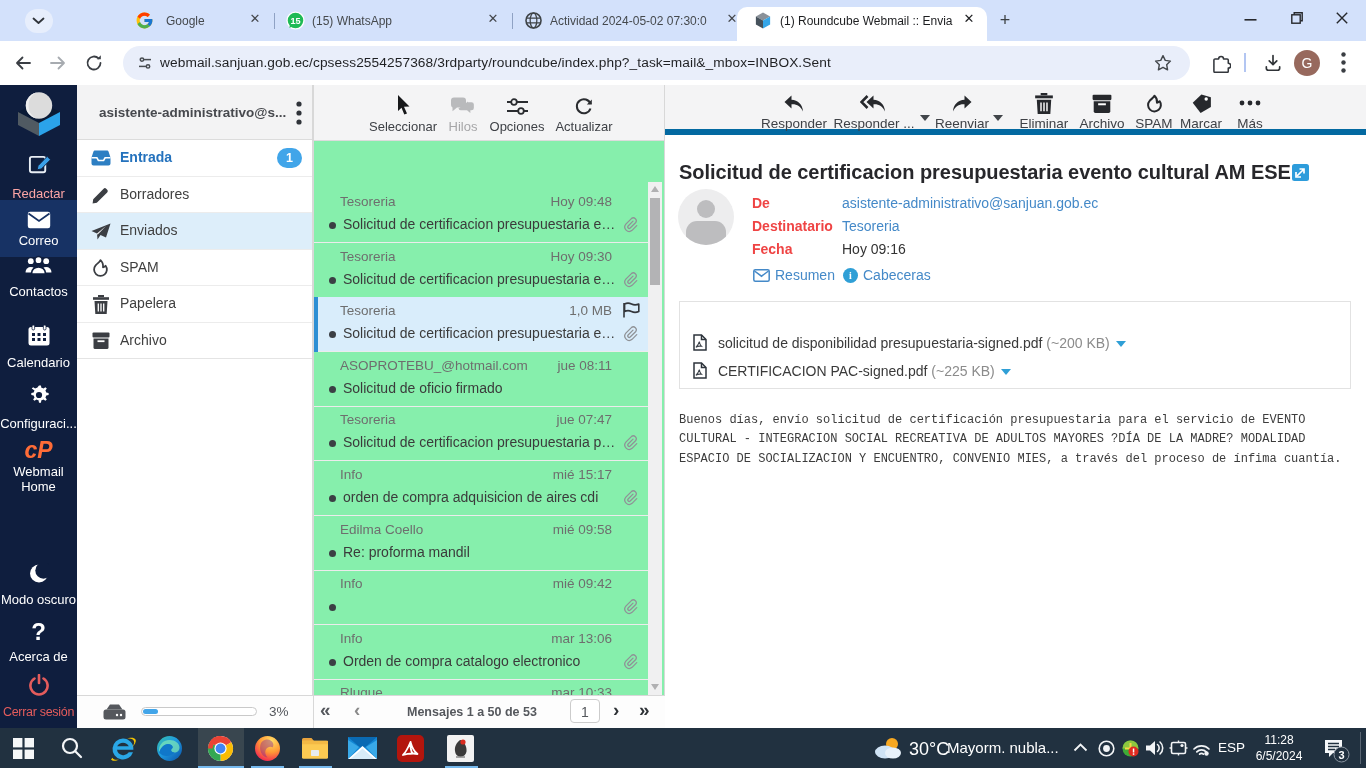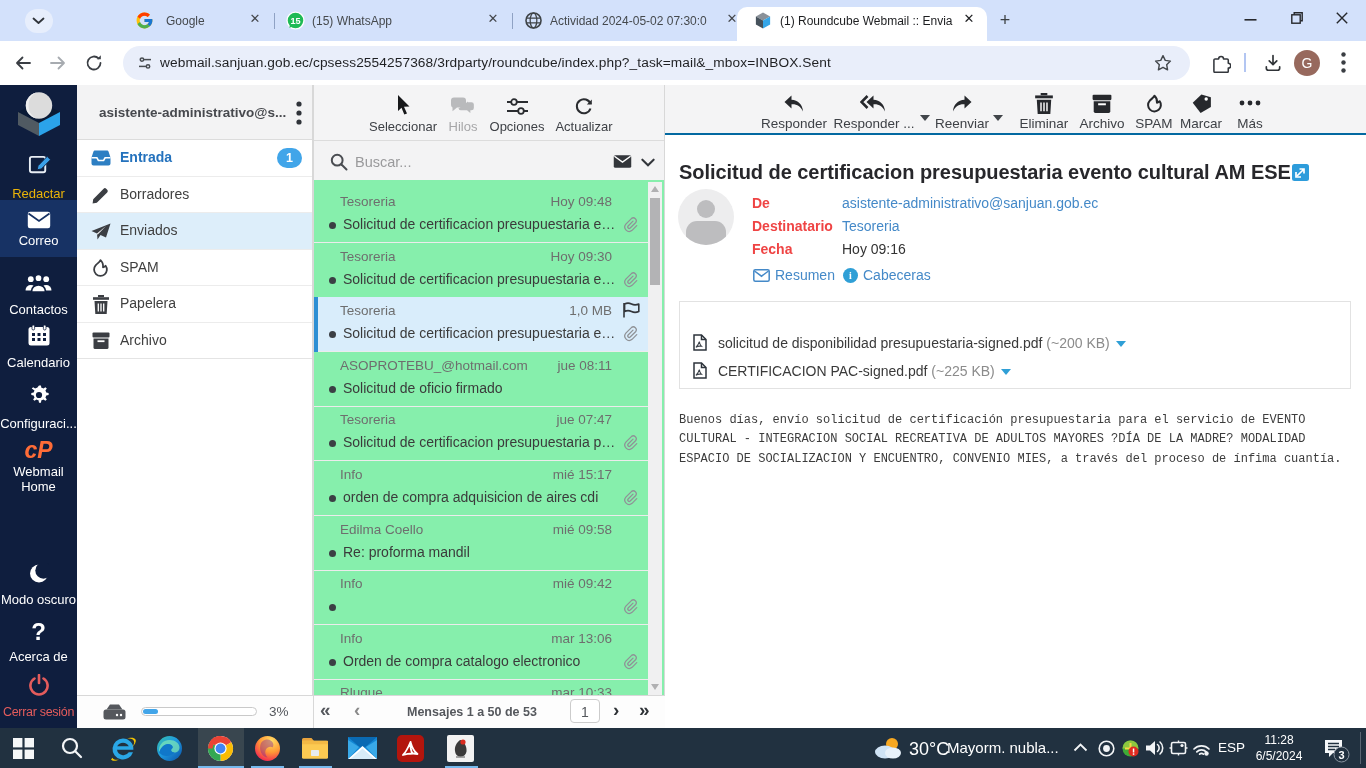--- a/index.html
+++ b/index.html
@@ -39,21 +39,21 @@
 .lbtn span { display:block; margin-top:3px; }
 #searchrow { position:absolute; left:0; top:56px; width:350px; height:39px; background:#f3f3f4; }
 .mrow { position:absolute; left:0; width:334px; height:55px; border-bottom:1px solid #ececec; }
 .msender { position:absolute; left:26px; top:6px; font-size:13.5px; color:#6e6e6e; }
 .mdate { position:absolute; right:36px; top:6px; font-size:13.5px; color:#6e6e6e; }
 .msub { position:absolute; left:29px; top:28px; font-size:14px; color:#3b3b3b; white-space:nowrap; width:280px; overflow:hidden; }
 .mdot { position:absolute; left:15px; top:34px; width:7px; height:7px; border-radius:50%; background:#3b3f44; }
 .mclip { position:absolute; right:10px; top:28px; }
 
 #view { position:absolute; left:665px; top:0; width:701px; height:643px; background:#fff; }
-#viewbar { position:absolute; left:0; top:0; width:701px; height:50px; background:#f4f4f5; border-bottom:2px solid #0369a1; }
+#viewbar { position:absolute; left:0; top:0; width:701px; height:50px; background:#f4f4f5; border-bottom:6px solid #0369a1; }
 .vbtn { position:absolute; top:0; text-align:center; font-size:13.5px; color:#3e4146; }
 .vbtn svg { display:block; margin:8px auto 0; }
 .vbtn span { display:block; margin-top:2px; }
 .vcaret { position:absolute; width:0; height:0; border-left:5px solid transparent; border-right:5px solid transparent; border-top:6px solid #41454a; }
 
 #subject { position:absolute; left:14px; top:76px; letter-spacing:-0.05px; font-size:20px; font-weight:bold; color:#27272b; }
 .metalabel { position:absolute; left:87px; font-size:14px; font-weight:bold; color:#ef4444; }
 .metaval { position:absolute; left:177px; font-size:14px; }
 .bluelink { color:#4489c8; }
 #attachbox { position:absolute; left:14px; top:216px; width:672px; height:88px; border:1px solid #e2e2e2; background:#fff; }
@@ -173,35 +173,35 @@
   </div>
   <div id="app">
     <div id="rail">
       <svg class="abs" style="left:14px;top:3px;" width="50" height="48" viewBox="0 0 50 48">
           <polygon points="25,13 46,24 25,35 4,24" fill="#0a1a35"></polygon>
           <circle cx="25" cy="17.5" r="13.2" fill="#dcdcdc"></circle>
           <path d="M25 4.3 a13.2 13.2 0 0 0 0 26.4 a10.5 13.2 0 0 1 0 -26.4" fill="#efefef"></path>
           <polygon points="4,24 25,35 25,48 4,37" fill="#505a62"></polygon>
           <polygon points="46,24 25,35 25,48 46,37" fill="#2ba3ea"></polygon>
         </svg>
-      <div class="railitem" style="top:98px;color:#eab308;">
+      <div class="railitem" style="top:98px;color:#fca5a5;">
         <svg class="abs" style="left:28px;top:-30px;" width="23" height="23" viewBox="0 0 24 24">
             <rect x="2" y="4" width="16" height="16" rx="2" fill="none" stroke="#e8eef5" stroke-width="2"></rect>
             <path d="M10.5 13.2 L20 3.5 L23.5 7 L14 16.6 L9.5 17.6 Z" fill="#3aa0e8" stroke="#0f1e3e" stroke-width="1"></path>
           </svg>
         <span class="rail-label">Redactar</span>
       </div>
       <div class="abs" style="left:0;top:115px;width:77px;height:57px;background:#173264;">
         <svg class="abs" style="left:27px;top:11px;" width="24" height="18" viewBox="0 0 24 18">
             <rect x="0.8" y="0.8" width="22.4" height="16.4" rx="2.2" fill="#fff"></rect>
             <path d="M1.5 2.5 L12 10 L22.5 2.5" fill="none" stroke="#173264" stroke-width="1.8"></path>
           </svg>
         <div style="position:absolute;left:0;top:33px;width:77px;text-align:center;color:#fff;font-size:13px;">Correo</div>
       </div>
-      <div class="railitem" style="top:214px;">
+      <div class="railitem" style="top:196px;">
         <svg class="abs" style="left:25px;top:-26px;" width="27" height="20" viewBox="0 0 27 20">
             <g fill="#fff">
               <circle cx="5.8" cy="6.2" r="2.9"></circle>
               <path d="M0.6 16.8 a5.2 4.8 0 0 1 10.4 0 v0.8 h-10.4 Z"></path>
               <circle cx="21.2" cy="6.2" r="2.9"></circle>
               <path d="M16 16.8 a5.2 4.8 0 0 1 10.4 0 v0.8 h-10.4 Z"></path>
             </g>
             <circle cx="13.5" cy="5.2" r="3.7" fill="#fff" stroke="#0f1e3e" stroke-width="1.7"></circle>
             <path d="M6.6 18 a6.9 6.2 0 0 1 13.8 0 v1.2 h-13.8 Z" fill="#fff" stroke="#0f1e3e" stroke-width="1.7"></path>
           </svg>
@@ -328,34 +328,20 @@
             </svg>
           <span>Opciones</span>
         </div>
         <div class="lbtn" style="left:235px;width:70px;">
           <svg style="margin-top:11px;" width="20" height="20" viewBox="0 0 20 20">
               <path d="M16.5 8 a7 7 0 1 0 0 4.5" fill="none" stroke="#2a2c30" stroke-width="2"></path>
               <path d="M17.8 3.5 v5 h-5 Z" fill="#2a2c30"></path>
             </svg>
           <span>Actualizar</span>
         </div>
-      </div>
-      <div id="searchrow">
-        <svg class="abs" style="left:16px;top:12px;" width="18" height="18" viewBox="0 0 18 18">
-            <circle cx="7.2" cy="7.2" r="5.4" fill="none" stroke="#4a4d52" stroke-width="2"></circle>
-            <path d="M11.5 11.5 L16.5 16.5" stroke="#4a4d52" stroke-width="2" stroke-linecap="round"></path>
-          </svg>
-        <div class="abs" style="left:41px;top:13px;font-size:14.5px;color:#9a9a9c;">Buscar...</div>
-        <svg class="abs" style="left:299px;top:13px;" width="19" height="15" viewBox="0 0 20 15">
-            <rect x="0.8" y="0.8" width="18.4" height="13.4" rx="1.8" fill="#33363b"></rect>
-            <path d="M1.5 2 L10 8.2 L18.5 2" fill="none" stroke="#fff" stroke-width="1.5"></path>
-          </svg>
-        <svg class="abs" style="left:327px;top:17px;" width="14" height="9" viewBox="0 0 12 8">
-            <path d="M1 1.5 L6 6.5 L11 1.5" fill="none" stroke="#33363b" stroke-width="1.8" stroke-linecap="round"></path>
-          </svg>
       </div>
       <div class="mrow" style="top:103px;">
         <div class="msender">Tesoreria</div>
           <div class="mdate">Hoy 09:48</div>
         <div class="mdot"></div>
           <div class="msub">Solicitud de certificacion presupuestaria e…</div>
         <svg class="mclip" width="16" height="18" viewBox="0 0 24 24">
             <path d="M16.5 6.2 L9.2 13.5 a2.2 2.2 0 0 0 3.1 3.1 l8-8 a4.4 4.4 0 0 0 -6.2 -6.2 l-8.3 8.3 a6.6 6.6 0 0 0 9.3 9.3 l7 -7" stroke="#8f9296" stroke-width="1.9" fill="none" stroke-linecap="round"></path>
           </svg>
       </div>

